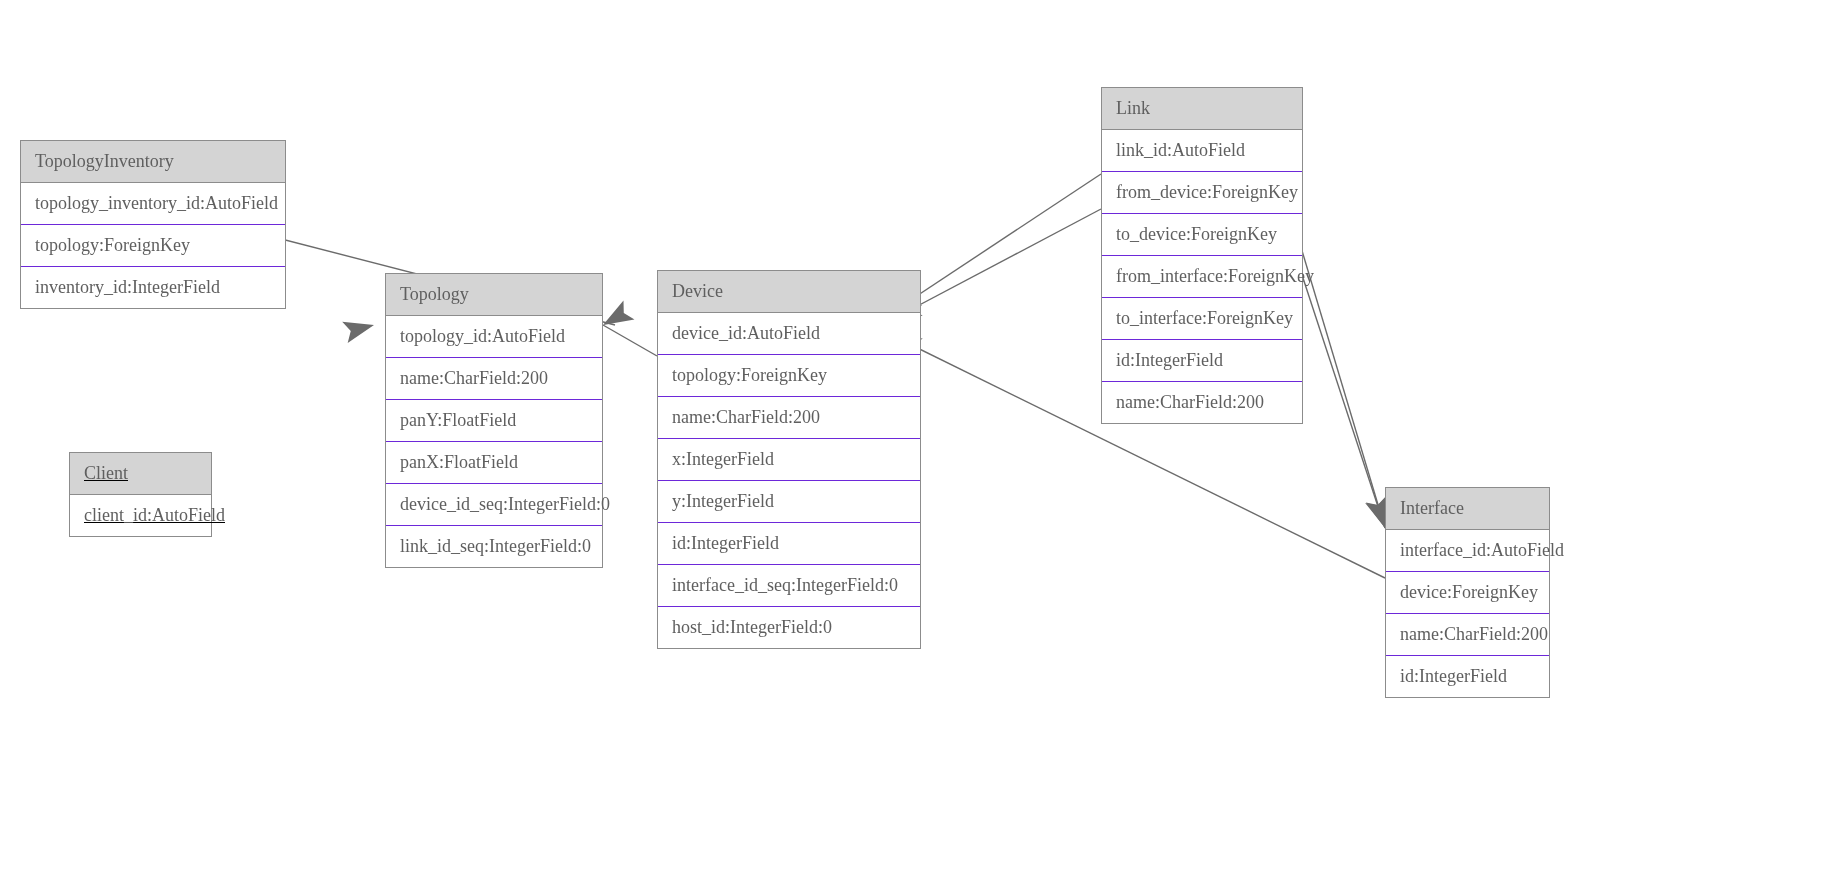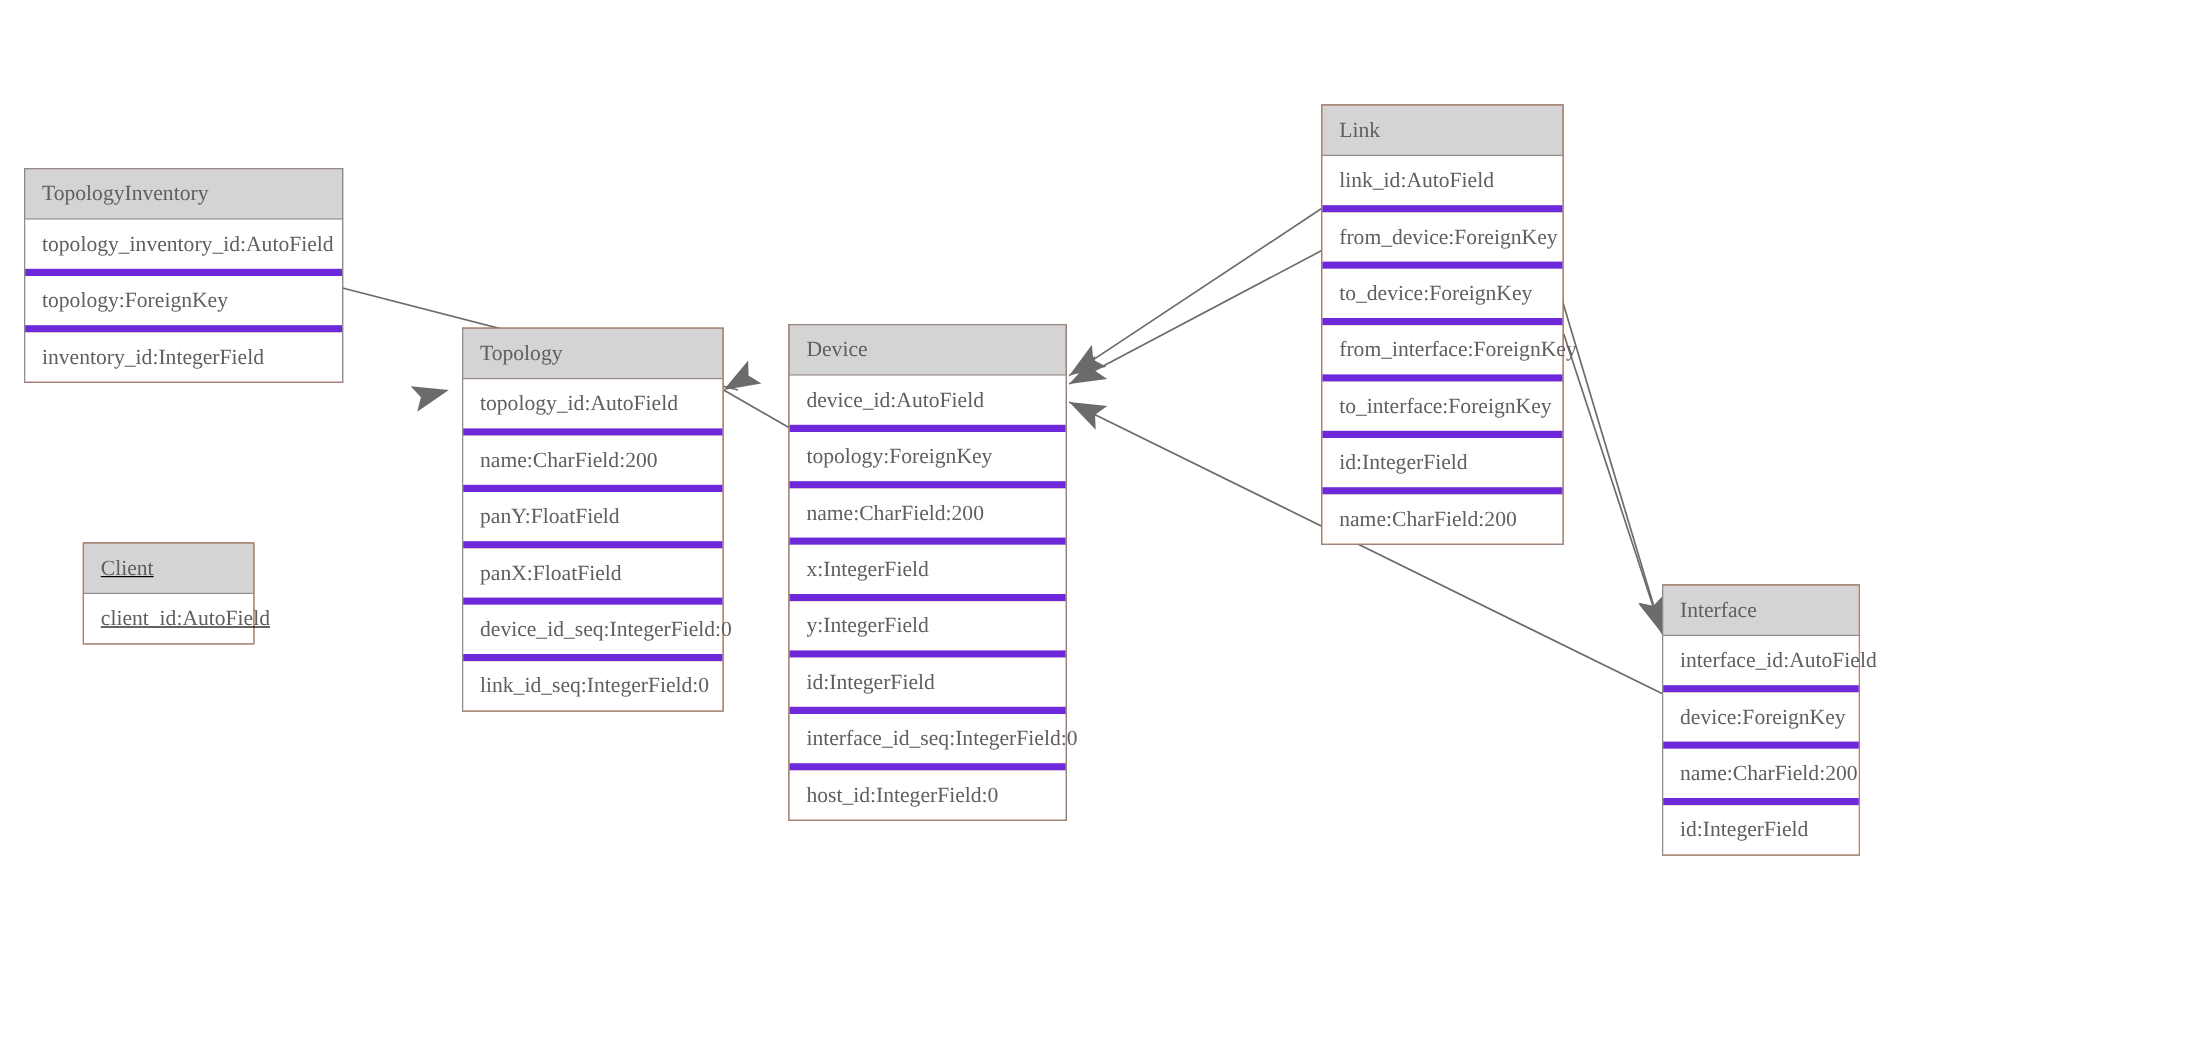--- a/index.html
+++ b/index.html
@@ -22,34 +22,34 @@
     position: absolute;
     left: 0;
     top: 0;
     width: 1824px;
     height: 874px;
     pointer-events: none;
   }
   .entity {
     position: absolute;
     border: 1px solid #8c8c8c;
-    background: #c2410c;
+    background: #0ea5e9;
     z-index: 2;
   }
   .entity-title {
     background: #d4d4d4;
     border-bottom: 1px solid #8c8c8c;
     color: #5f5f5f;
     font-size: 18px;
     line-height: 1;
     padding: 11px 14px 12px 14px;
     white-space: nowrap;
   }
   .entity-field {
-    border-bottom: 6px solid #6d28d9;
+    border-bottom: 1px solid #6d28d9;
     color: #5f5f5f;
     font-size: 18px;
     line-height: 1;
     padding: 11px 14px 12px 14px;
     white-space: nowrap;
     background: #ffffff;
   }
   .entity-field:last-child {
     border-bottom: none;
   }
@@ -101,21 +101,21 @@
         <div class="entity-field">name:CharField:200</div>
         <div class="entity-field">panY:FloatField</div>
         <div class="entity-field">panX:FloatField</div>
         <div class="entity-field">device_id_seq:IntegerField:0</div>
         <div class="entity-field">link_id_seq:IntegerField:0</div>
       </div>
       <div class="entity" style="left: 69px; top: 452px; width: 143px; text-decoration: underline;">
         <div class="entity-title">Client</div>
         <div class="entity-field">client_id:AutoField</div>
       </div>
-      <div class="entity" style="left: 657px; top: 270px; width: 232px;">
+      <div class="entity" style="left: 657px; top: 270px; width: 264px;">
         <div class="entity-title">Device</div>
         <div class="entity-field">device_id:AutoField</div>
         <div class="entity-field">topology:ForeignKey</div>
         <div class="entity-field">name:CharField:200</div>
         <div class="entity-field">x:IntegerField</div>
         <div class="entity-field">y:IntegerField</div>
         <div class="entity-field">id:IntegerField</div>
         <div class="entity-field">interface_id_seq:IntegerField:0</div>
         <div class="entity-field">host_id:IntegerField:0</div>
       </div>

